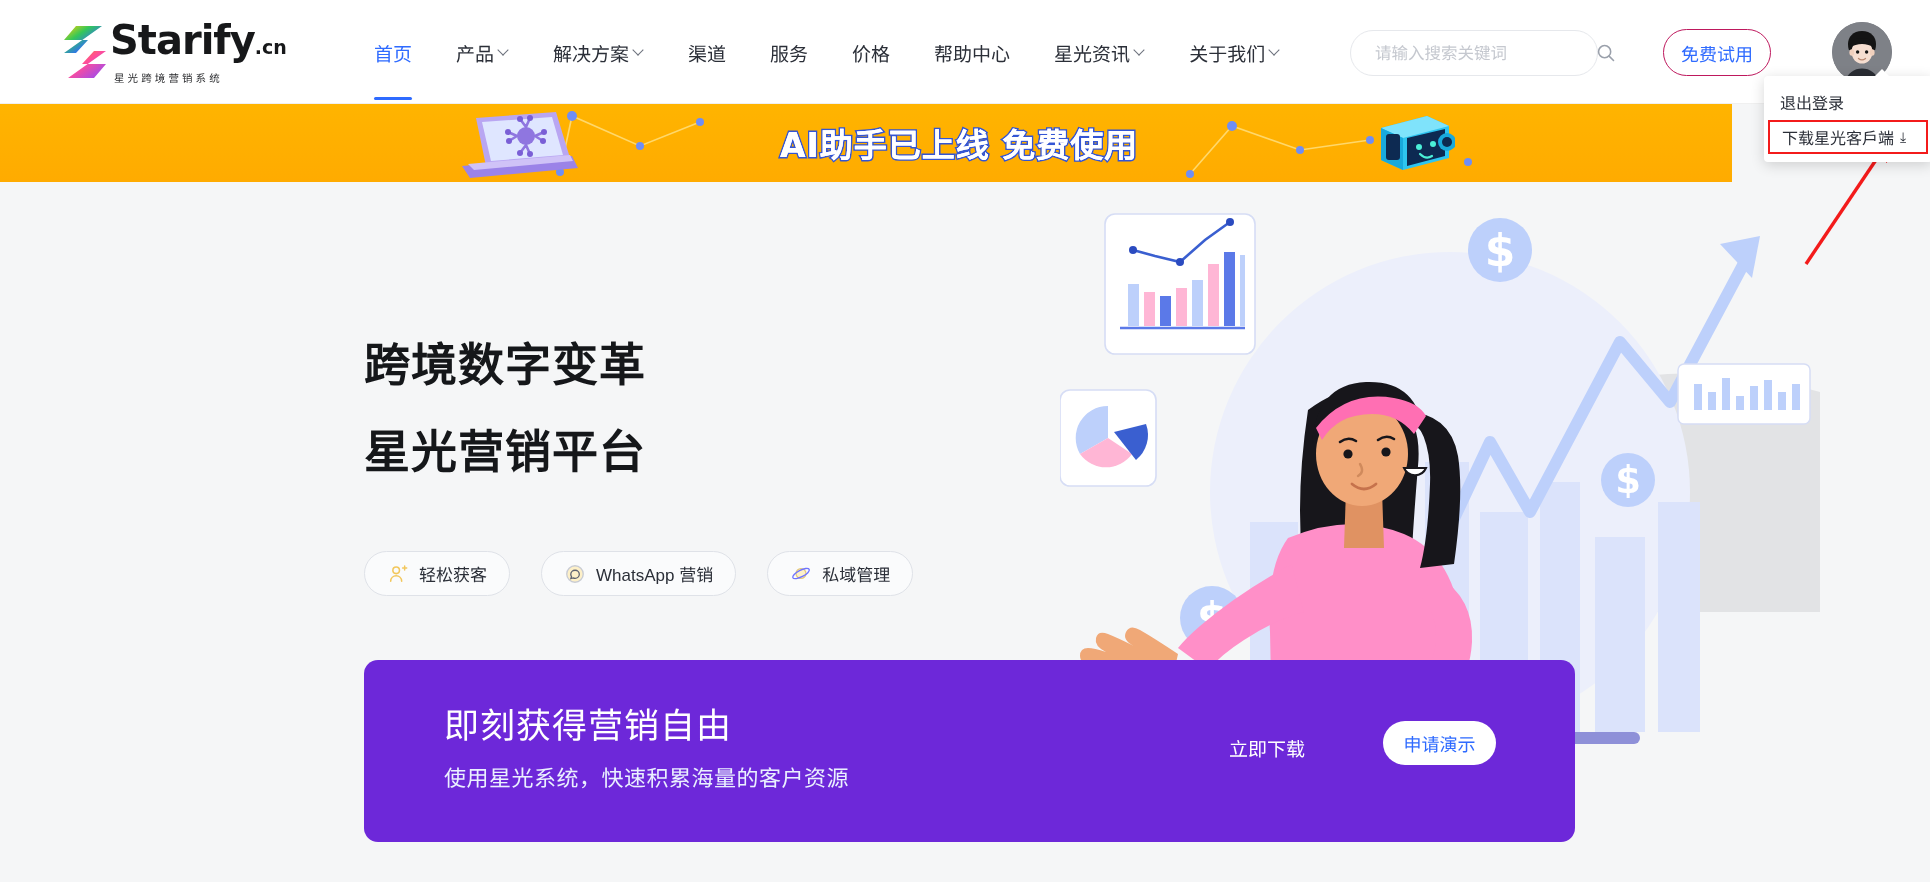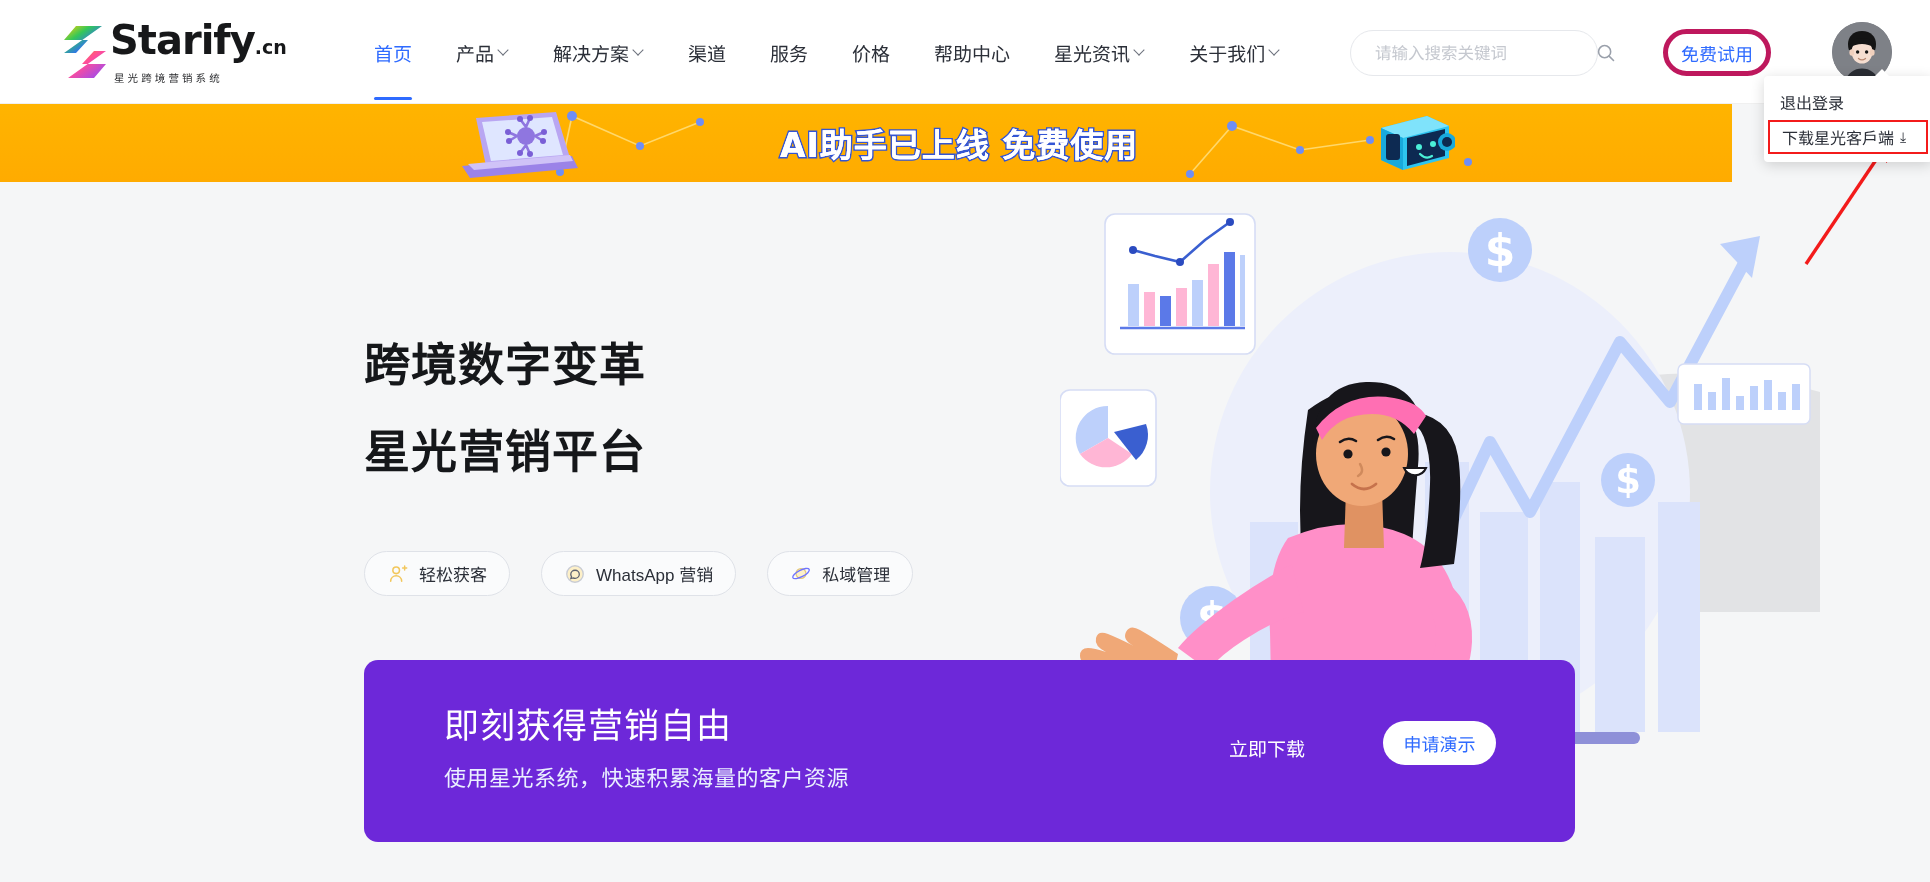--- a/index.html
+++ b/index.html
@@ -59,21 +59,21 @@
   }
   .search-input {
     flex: 1; border: none; outline: none; font-size: 16.5px; color: #333;
     background: transparent; font-family: "Liberation Sans", sans-serif;
   }
   .search-input::placeholder { color: #c5c8cf; }
   .search-icon { width: 22px; height: 22px; flex: none; }
 
   .trial-btn {
     position: absolute; left: 1663px; top: 29px; width: 108px; height: 47px;
-    border: 5px solid #be185d; border-radius: 24px; background: #fff;
+    border: 1px solid #be185d; border-radius: 24px; background: #fff;
     color: #2f6bff; font-size: 18px; display: flex; align-items: center;
     justify-content: center; cursor: pointer;
   }
 
   .avatar {
     position: absolute; left: 1832px; top: 22px; width: 60px; height: 60px;
     border-radius: 50%; overflow: hidden; background: #7d8086; cursor: pointer;
   }
 
   

